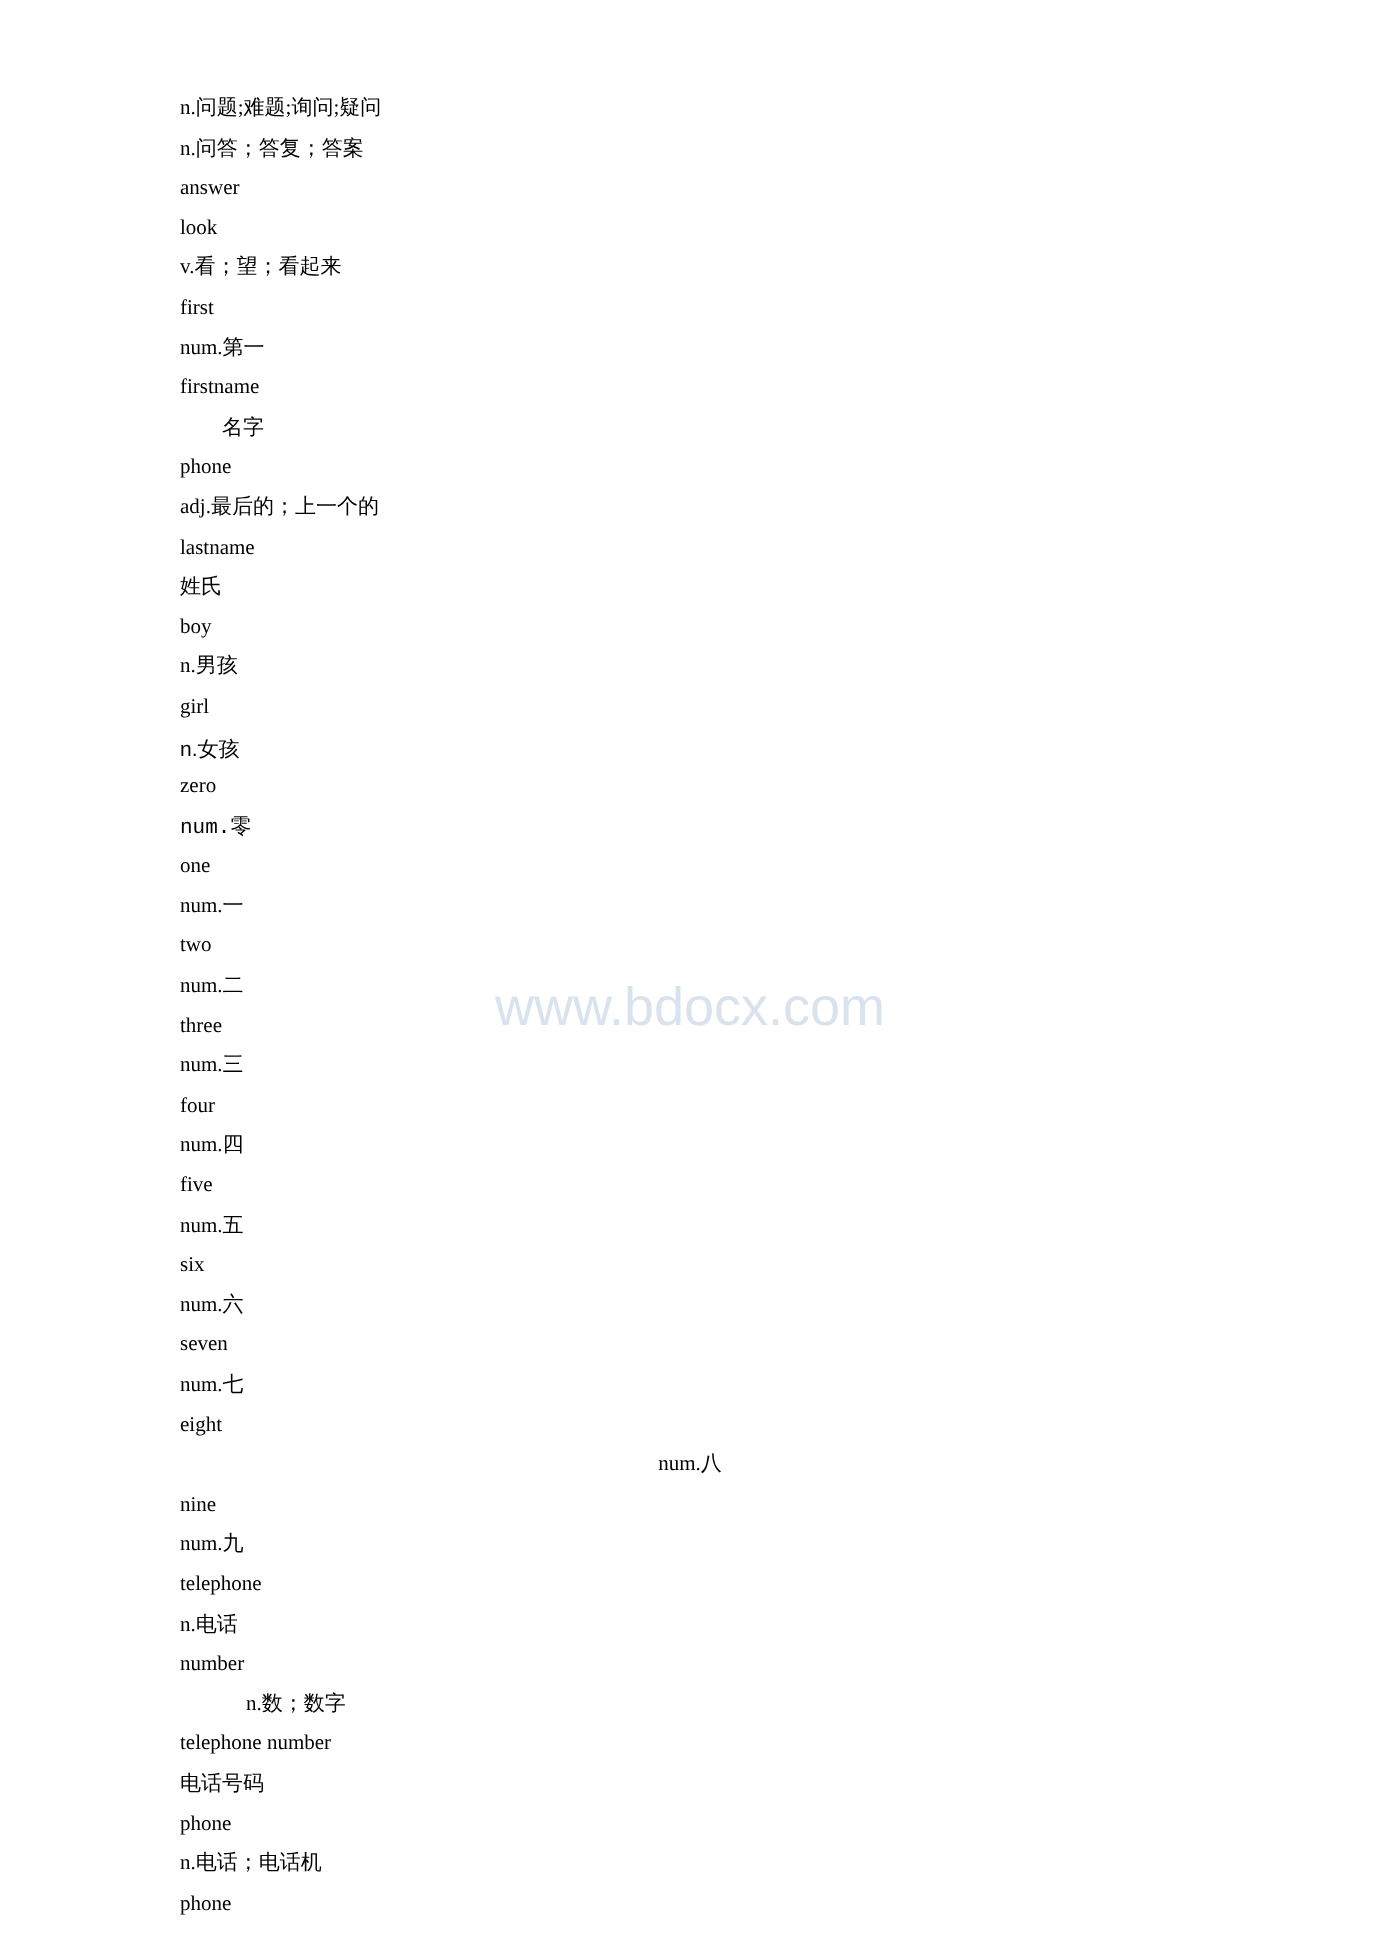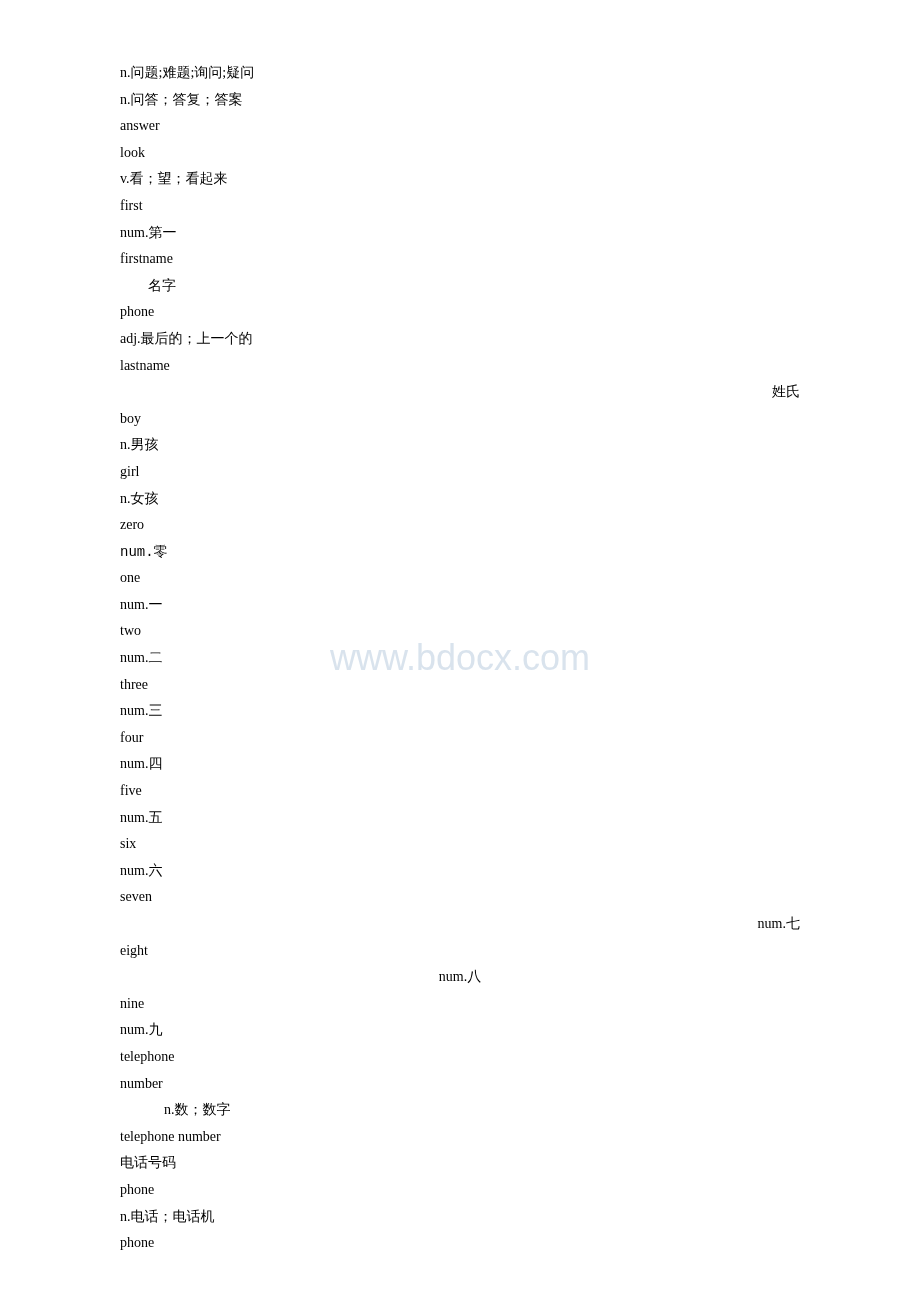--- a/index.html
+++ b/index.html
@@ -45,46 +45,47 @@
       <div style="font-family: &quot;Times New Roman&quot;, serif; line-height: 1.9;">answer</div>
       <div style="font-family: &quot;Times New Roman&quot;, serif; line-height: 1.9;">look</div>
       <div style="font-family: SimSun, 宋体, serif; line-height: 1.9;">v.看；望；看起来</div>
       <div style="font-family: &quot;Times New Roman&quot;, serif; line-height: 1.9;">first</div>
       <div style="font-family: SimSun, 宋体, serif; line-height: 1.9;">num.第一</div>
       <div style="font-family: &quot;Times New Roman&quot;, serif; line-height: 1.9;">firstname</div>
       <div style="font-family: SimSun, 宋体, serif; line-height: 1.9; margin-left: 28px;">名字</div>
       <div style="font-family: &quot;Times New Roman&quot;, serif; line-height: 1.9;">phone</div>
       <div style="font-family: SimSun, 宋体, serif; line-height: 1.9;">adj.最后的；上一个的</div>
       <div style="font-family: &quot;Times New Roman&quot;, serif; line-height: 1.9;">lastname</div>
-      <div style="font-family: SimSun, 宋体, serif; line-height: 1.9; text-align: right;">姓氏</div>
+      <div style="font-family: SimSun, 宋体, serif; line-height: 1.9;">姓氏</div>
       <div style="font-family: &quot;Times New Roman&quot;, serif; line-height: 1.9;">boy</div>
       <div style="font-family: SimSun, 宋体, serif; line-height: 1.9;">n.男孩</div>
       <div style="font-family: &quot;Times New Roman&quot;, serif; line-height: 1.9;">girl</div>
-      <div style="font-family: Liberation Serif, serif; line-height: 1.9;">n.女孩</div>
+      <div style="font-family: Liberation Sans, sans-serif; line-height: 1.9;">n.女孩</div>
       <div style="font-family: &quot;Times New Roman&quot;, serif; line-height: 1.9;">zero</div>
       <div style="font-family: Liberation Mono, monospace; line-height: 1.9;">num.零</div>
       <div style="font-family: &quot;Times New Roman&quot;, serif; line-height: 1.9;">one</div>
       <div style="font-family: SimSun, 宋体, serif; line-height: 1.9;">num.一</div>
       <div style="font-family: &quot;Times New Roman&quot;, serif; line-height: 1.9;">two</div>
       <div style="font-family: SimSun, 宋体, serif; line-height: 1.9;">num.二</div>
       <div style="font-family: &quot;Times New Roman&quot;, serif; line-height: 1.9;">three</div>
       <div style="font-family: SimSun, 宋体, serif; line-height: 1.9;">num.三</div>
       <div style="font-family: &quot;Times New Roman&quot;, serif; line-height: 1.9;">four</div>
       <div style="font-family: SimSun, 宋体, serif; line-height: 1.9;">num.四</div>
       <div style="font-family: &quot;Times New Roman&quot;, serif; line-height: 1.9;">five</div>
       <div style="font-family: SimSun, 宋体, serif; line-height: 1.9;">num.五</div>
       <div style="font-family: &quot;Times New Roman&quot;, serif; line-height: 1.9;">six</div>
       <div style="font-family: SimSun, 宋体, serif; line-height: 1.9;">num.六</div>
       <div style="font-family: &quot;Times New Roman&quot;, serif; line-height: 1.9;">seven</div>
-      <div style="font-family: SimSun, 宋体, serif; line-height: 1.9; text-align: right;">num.七</div>
+      <div style="font-family: SimSun, 宋体, serif; line-height: 1.9;">num.七</div>
       <div style="font-family: &quot;Times New Roman&quot;, serif; line-height: 1.9;">eight</div>
       <div style="font-family: Liberation Serif, serif; line-height: 1.9; text-align: center;">num.八</div>
       <div style="font-family: &quot;Times New Roman&quot;, serif; line-height: 1.9;">nine</div>
       <div style="font-family: SimSun, 宋体, serif; line-height: 1.9;">num.九</div>
       <div style="font-family: &quot;Times New Roman&quot;, serif; line-height: 1.9;">telephone</div>
+      <div style="font-family: SimSun, 宋体, serif; line-height: 1.9;">n.电话</div>
       <div style="font-family: &quot;Times New Roman&quot;, serif; line-height: 1.9;">number</div>
       <div style="font-family: SimSun, 宋体, serif; line-height: 1.9; margin-left: 44px;">n.数；数字</div>
       <div style="font-family: &quot;Times New Roman&quot;, serif; line-height: 1.9;">telephone number</div>
       <div style="font-family: SimSun, 宋体, serif; line-height: 1.9;">电话号码</div>
       <div style="font-family: &quot;Times New Roman&quot;, serif; line-height: 1.9;">phone</div>
       <div style="font-family: SimSun, 宋体, serif; line-height: 1.9;">n.电话；电话机</div>
       <div style="font-family: &quot;Times New Roman&quot;, serif; line-height: 1.9;">phone</div>
     </div>
 </div>
 

